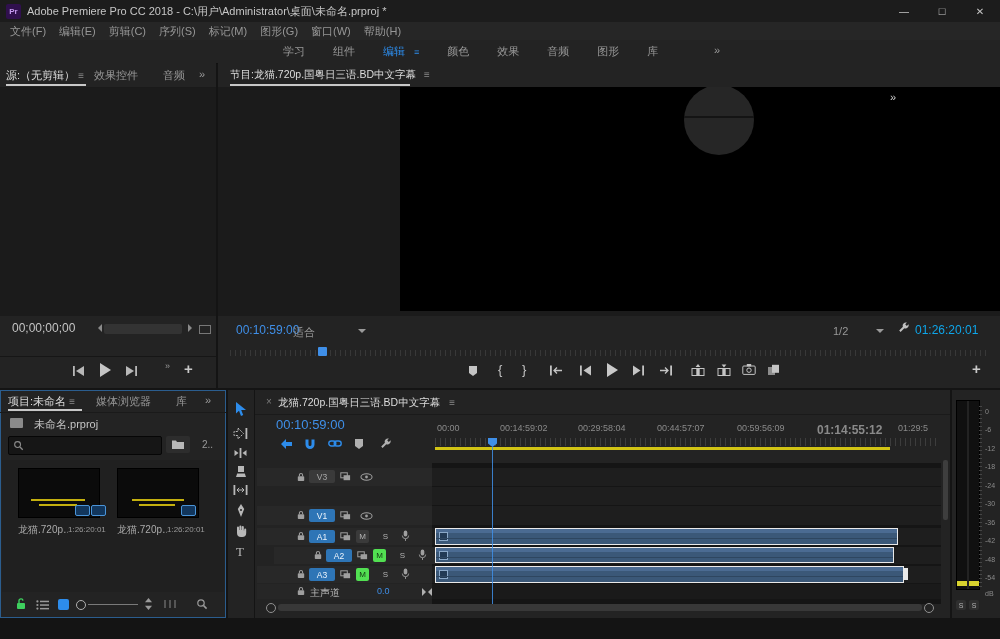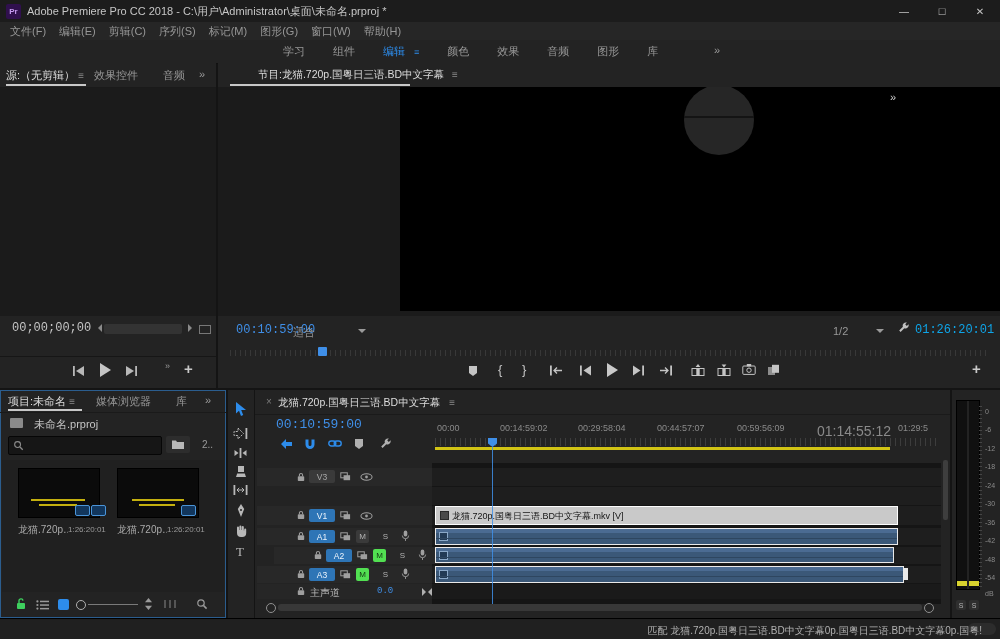--- a/index.html
+++ b/index.html
@@ -1,19 +1,19 @@
 <!DOCTYPE html>
 <html><head>
 <meta charset="utf-8">
 <style>
   html,body{margin:0;padding:0;background:#000;}
   .screen{position:relative;width:1000px;height:639px;background:#141414;overflow:hidden;
           font-family:"Liberation Sans",sans-serif;color:#c8c8c8;padding-left:24px;-webkit-font-smoothing:antialiased;}
   .abs{position:absolute;}
-  .mono{font-family:Liberation Mono, monospace;}
+  .mono{font-family:Liberation Sans, sans-serif;}
   .nowrap{white-space:nowrap;}
   .tab{font-size:11px;color:#979797;white-space:nowrap;}
   .tab.on{color:#dcdcdc;}
   .hamb{font-size:10px;color:#8a8a8a;}
   .ovf{font-size:11px;color:#9a9a9a;}
   .hticks{background:repeating-linear-gradient(90deg,#3d3d3d 0,#3d3d3d 1px,transparent 1px,transparent 5px);}
   .vticks{background:repeating-linear-gradient(180deg,#454545 0,#454545 1px,transparent 1px,transparent 4px);}
   svg{display:block;}
   .tlabel{height:13px;border-radius:2px;background:#3a3a3a;color:#a8a8a8;font-size:8.5px;
           display:flex;align-items:center;justify-content:center;padding:0 3px;min-width:20px;}
@@ -106,21 +106,21 @@
           <rect x="10.2" y="1" width="1.8" height="10" fill="currentColor"></rect>
           <path d="M1 1v10l8-5z" fill="currentColor"></path>
         </svg>
     </div>
     <span class="abs" style="left:165px;top:298px;font-size:9px;color:#9a9a9a;">»</span>
     <span class="abs" style="left:184px;top:297px;font-size:15px;color:#c8c8c8;font-weight:bold;">+</span>
   </div>
 
   <div class="abs" style="left:218px;top:63px;width:782px;height:325px;background:#232323;">
     <div class="abs" style="left:0;top:0;width:782px;height:24px;border-bottom:1px solid #1a1a1a;">
-      <span class="abs tab on" style="left:12px;top:5px;font-size:10.5px;margin-left:28px;">
+      <span class="abs tab on" style="left:12px;top:5px;font-size:10.5px;">
         <span>节目:龙猫.720p.国粤日三语.BD中文字幕</span>
         <span class="hamb" style="margin-left:5px;">≡</span>
       </span>
       <div class="abs" style="left:12px;top:21px;width:180px;height:2px;background:#c8c8c8;"></div>
     </div>
     <div class="abs" style="left:0;top:24px;width:782px;height:229px;background:#1b1b1b;">
       <div class="abs" style="left:182px;top:0;width:600px;height:224px;background:#000;overflow:hidden;">
         <div class="abs" style="left:284px;top:-2px;width:70px;height:70px;border-radius:50%;background:#262626;"></div>
         <div class="abs" style="left:284px;top:29px;width:70px;height:2px;background:#141414;"></div>
         <span class="abs" style="left:490px;top:4px;font-size:11px;color:#cfcfcf;">»</span>
@@ -377,21 +377,21 @@
           <path d="M11.5 2.2a3.2 3.2 0 0 1-4.2 4L3.6 9.9 2.2 8.5l3.7-3.7a3.2 3.2 0 0 1 4-4.2L8.2 2.3l1.6 1.6z" fill="currentColor"></path>
         </svg>
     </div>
 
     <div class="abs" style="left:177px;top:24px;width:509px;height:34px;overflow:hidden;">
       <span class="abs nowrap" style="left:5px;top:9px;font-size:9px;color:#8a8a8a;">00:00</span>
       <span class="abs nowrap" style="left:68px;top:9px;font-size:9px;color:#8a8a8a;">00:14:59:02</span>
       <span class="abs nowrap" style="left:146px;top:9px;font-size:9px;color:#8a8a8a;">00:29:58:04</span>
       <span class="abs nowrap" style="left:225px;top:9px;font-size:9px;color:#8a8a8a;">00:44:57:07</span>
       <span class="abs nowrap" style="left:305px;top:9px;font-size:9px;color:#8a8a8a;">00:59:56:09</span>
-      <span class="abs nowrap" style="left:385px;top:9px;font-size:14px;color:#8a8a8a;">01:14:55:12</span>
+      <span class="abs nowrap" style="left:385px;top:9px;font-size:12px;color:#8a8a8a;font-weight:bold;">01:14:55:12</span>
       <span class="abs nowrap" style="left:466px;top:9px;font-size:9px;color:#8a8a8a;">01:29:5</span>
       <div class="abs hticks" style="left:3px;top:24px;width:503px;height:8px;"></div>
     </div>
     <div class="abs" style="left:180px;top:57px;width:455px;height:3px;background:#d2c414;"></div>
 
     <div class="abs" style="left:177px;top:73px;width:509px;height:141px;background:#151515;"></div>
     <div class="abs lane" style="left:177px;top:78px;width:509px;height:18px;"></div>
     <div class="abs lane" style="left:177px;top:97px;width:509px;height:18px;"></div>
     <div class="abs lane" style="left:177px;top:116px;width:509px;height:19px;"></div>
     <div class="abs lane" style="left:177px;top:138px;width:509px;height:17px;"></div>
@@ -525,24 +525,20 @@
         </div>
       <span class="abs nowrap" style="left:53px;top:2px;font-size:10px;color:#b8b8b8;">主声道</span>
       <span class="abs mono" style="left:120px;top:2px;font-size:9px;color:#3f8fe8;">0.0</span>
       <div class="abs" style="left:165px;top:4px;color:#b0b0b0;">
           <svg width="10" height="8" viewBox="0 0 10 8">
             <path d="M0 0l4 4-4 4zM10 0L6 4l4 4z" fill="currentColor"></path>
           </svg>
         </div>
     </div>
 
-    <div class="abs" style="left:180px;top:116px;width:463px;height:19px;background:#c9c9c9;border:1px solid #fdfdfd;box-sizing:border-box;overflow:hidden;">
-      <div class="abs fxv" style="left:4px;top:4px;"></div>
-      <span class="abs nowrap" style="left:16px;top:3px;font-size:9px;color:#141414;">龙猫.720p.国粤日三语.BD中文字幕.mkv [V]</span>
-    </div>
     <div class="abs aclip" style="left:180px;top:138px;width:463px;height:17px;">
       <div class="strip"></div>
       <div class="abs fxa" style="left:3px;top:3px;"></div>
       <div class="abs" style="left:0;top:9px;width:100%;height:1px;background:#2e4660;"></div>
     </div>
     <div class="abs aclip" style="left:180px;top:157px;width:459px;height:16px;">
       <div class="strip"></div>
       <div class="abs fxa" style="left:3px;top:3px;"></div>
       <div class="abs" style="left:0;top:9px;width:100%;height:1px;background:#2e4660;"></div>
     </div>
@@ -581,18 +577,14 @@
     <span class="abs" style="left:33px;top:110px;font-size:7px;color:#8a8a8a;">-30</span>
     <span class="abs" style="left:33px;top:129px;font-size:7px;color:#8a8a8a;">-36</span>
     <span class="abs" style="left:33px;top:147px;font-size:7px;color:#8a8a8a;">-42</span>
     <span class="abs" style="left:33px;top:166px;font-size:7px;color:#8a8a8a;">-48</span>
     <span class="abs" style="left:33px;top:184px;font-size:7px;color:#8a8a8a;">-54</span>
     <span class="abs" style="left:33px;top:200px;font-size:7px;color:#8a8a8a;">dB</span>
     <div class="abs ms" style="left:4px;top:210px;width:10px;height:10px;font-size:7px;background:#2f2f2f;">S</div>
     <div class="abs ms" style="left:17px;top:210px;width:10px;height:10px;font-size:7px;background:#2f2f2f;">S</div>
   </div>
 
-  <div class="abs" style="left:0;top:618px;width:1000px;height:21px;background:#202020;border-top:1px solid #000;">
-    <div class="abs" style="right:4px;top:4px;width:28px;height:12px;background:#2c2c2c;border-radius:6px;"></div>
-    <span class="abs nowrap" style="right:18px;top:5px;font-size:10px;color:#b0b0b0;">匹配 龙猫.720p.国粤日三语.BD中文字幕0p.国粤日三语.BD中文字幕0p.国粤!</span>
-  </div>
 
 </div>
 
 </body></html>

